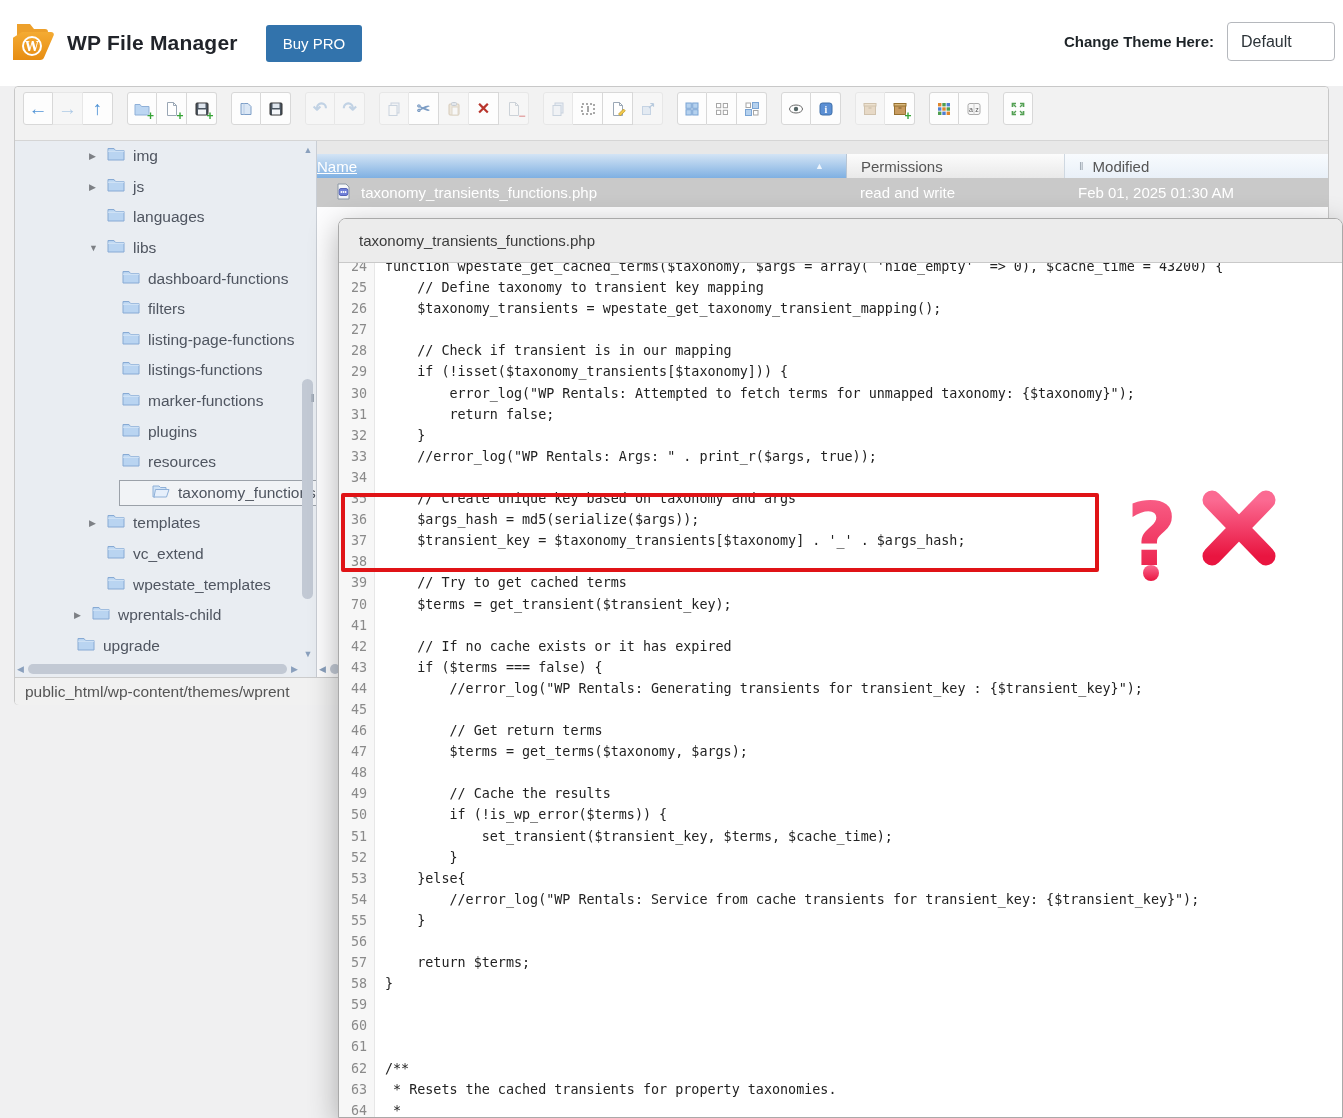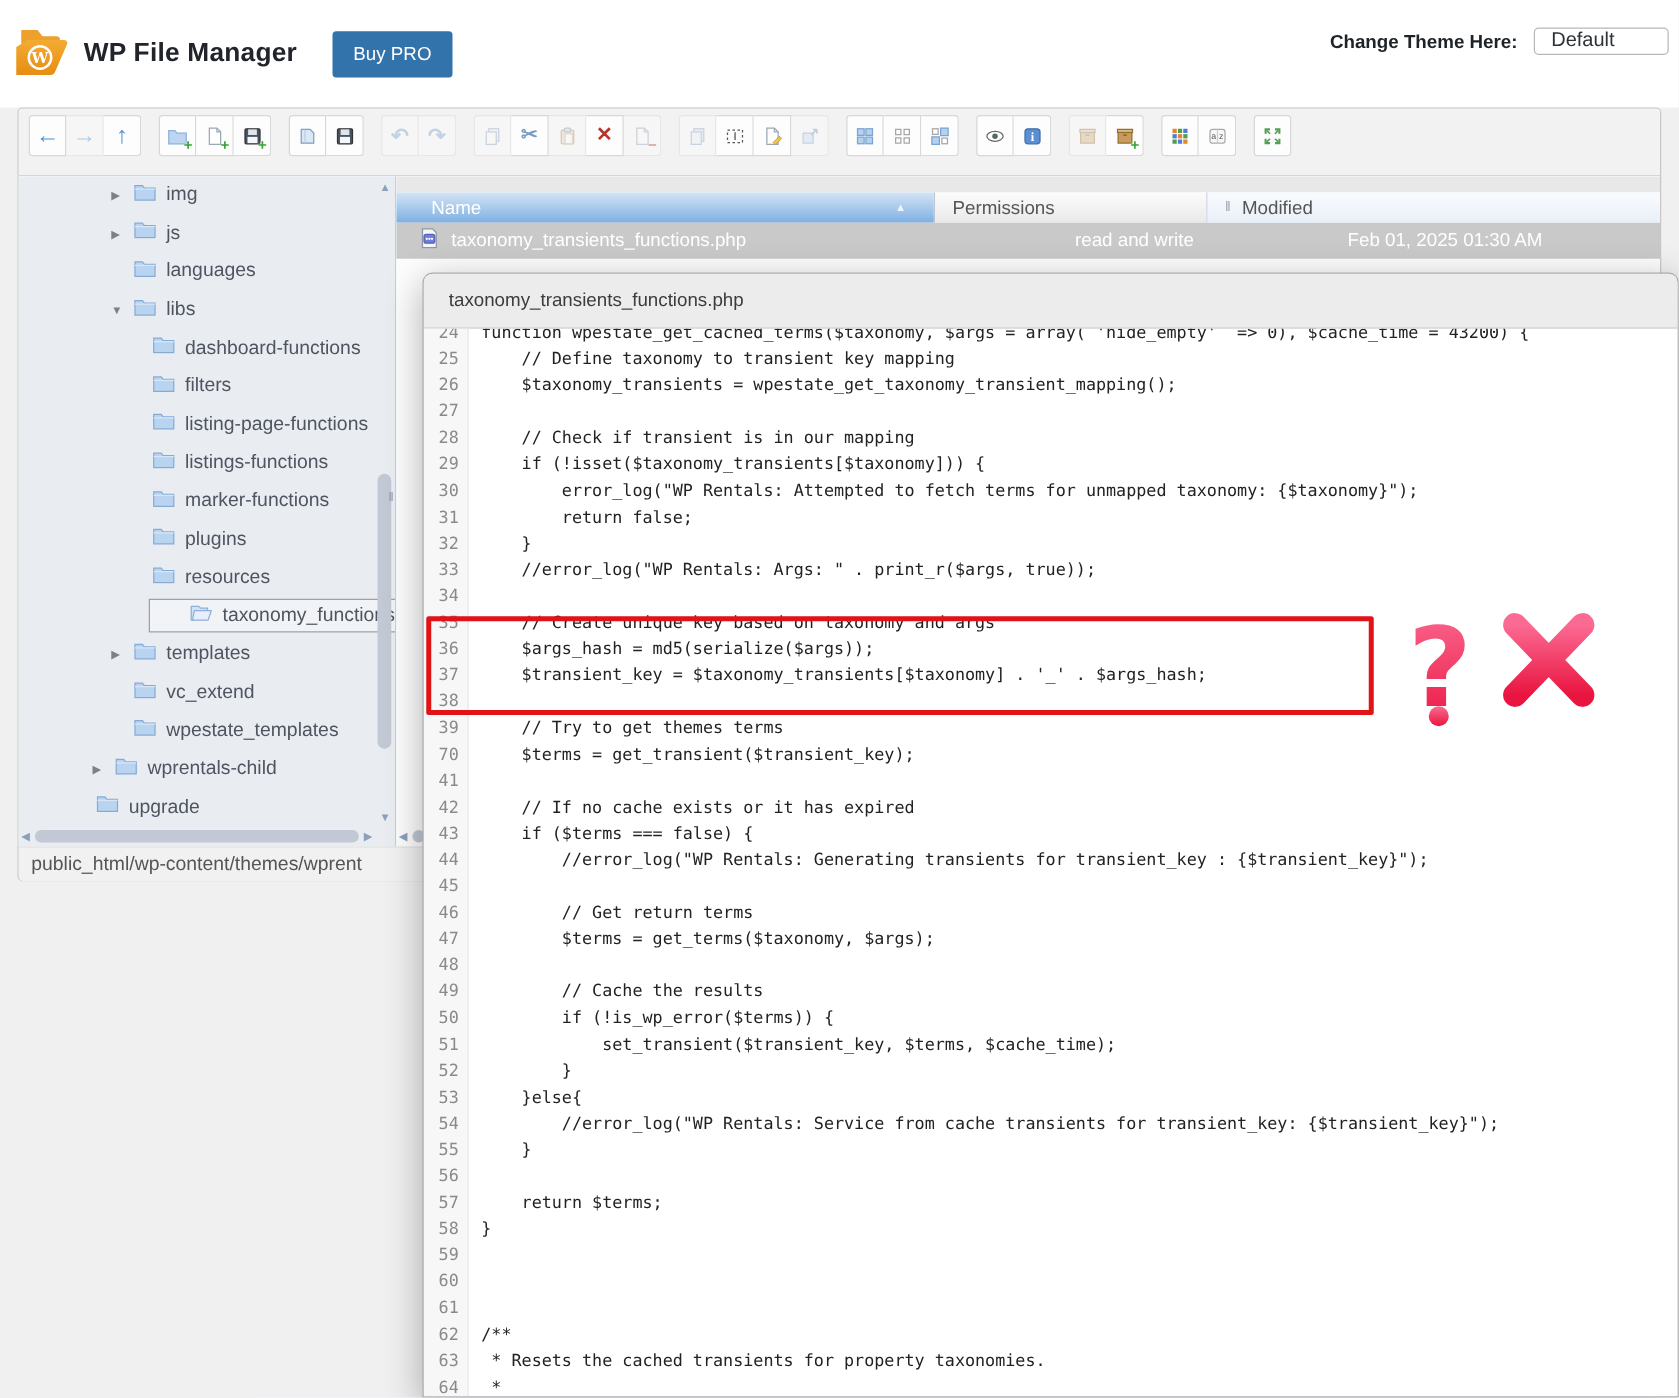--- a/index.html
+++ b/index.html
@@ -9,21 +9,21 @@
 
   
   .top-header { position:absolute; left:0; top:0; width:100%; height:86px; background:#fff;
                 display:flex; align-items:center; }
   .logo { margin-left:13px; }
   .app-title { font-size:21px; font-weight:bold; color:#21242a; margin-left:12px; letter-spacing:.2px; }
   .buy-pro { margin-left:28px; background:#3273ac; color:#fff; border:none; border-radius:3px;
              font-size:15px; padding:10px 17px; font-family:inherit; cursor:pointer; }
   .theme-area { position:absolute; right:8px; top:22px; display:flex; align-items:center; }
   .theme-label { font-size:15px; font-weight:600; color:#1d2327; margin-right:13px; }
-  .theme-select { width:108px; height:22px; background:#fff; border:1px solid #b5b8bd; border-radius:4px;
+  .theme-select { width:108px; height:39px; background:#fff; border:1px solid #b5b8bd; border-radius:4px;
                   font-size:16px; color:#2c3338; display:flex; align-items:center; padding-left:13px; }
 
   
   .fm { position:absolute; left:14px; top:86px; width:1315px; height:619px;
         border:1px solid #c8c8c8; border-radius:4px; background:#fff; }
   .fm-toolbar { height:54px; background:#f2f2f2; border-bottom:1px solid #d5d5d5;
                 border-radius:4px 4px 0 0; display:flex; align-items:flex-start;
                 padding:5px 8px; gap:14px; }
   .tb-group { display:flex; }
   .tb-btn { width:30px; height:33px; background:#fdfdfd; border:1px solid #d8d8d8;
@@ -54,22 +54,22 @@
   .vthumb { position:absolute; left:1px; top:236px; width:11px; height:220px; background:#c2c9d4;
             border-radius:6px; cursor:pointer; }
   .tree-hscroll { position:absolute; left:2px; right:18px; bottom:1px; height:14px; display:flex; align-items:center; }
   .hthumb { height:10px; background:#c2c9d4; border-radius:5px; flex:1; margin:0 4px; cursor:pointer; }
   .panel-grip { position:absolute; right:1px; top:252px; font-size:10px; color:#8a95a3; }
 
   
   .work-area { position:relative; flex:1; background:#fdfdfe; overflow:hidden; }
   .cwd-strip { height:13px; background:#e8e8e8; }
   .cwd-header { display:flex; height:24px; font-size:15px; }
-  .col-name { width:430px; background:linear-gradient(#d3e4f5,#7fb0e2); color:#fff;
-              display:flex; align-items:center; padding-left:28px; position:relative; cursor:pointer; }
+  .col-name { width:529px; background:linear-gradient(#d3e4f5,#7fb0e2); color:#fff;
+              display:flex; align-items:center; padding-left:0; position:relative; cursor:pointer;text-decoration:underline; }
   .sort-arrow { position:absolute; right:22px; font-size:9px; color:#eef5fc; }
   .col-perms { width:218px; background:linear-gradient(#fcfcfc,#e9e9e9); color:#555;
                display:flex; align-items:center; padding-left:14px; border-left:1px solid #b9c6d4; cursor:pointer; }
   .col-mod { flex:1; background:linear-gradient(#f8fbfe,#e9f0f8); color:#555;
              display:flex; align-items:center; padding-left:14px; border-left:1px solid #cfd8e1; cursor:pointer; }
   .col-grip { margin-right:9px; color:#98a2ad; font-size:11px; }
   .file-row { display:flex; height:29px; background:#c9c9c9; color:#fff; font-size:15px; align-items:center; cursor:pointer; }
   .fr-name { width:529px; display:flex; align-items:center; gap:10px; padding-left:19px; }
   .fr-perms { width:218px; padding-left:14px; }
   .fr-mod { flex:1; padding-left:14px; }
@@ -692,21 +692,21 @@
           <div class="code-row">
             <span class="ln">37</span>
             <span class="ct">    $transient_key = $taxonomy_transients[$taxonomy] . '_' . $args_hash;</span>
           </div>
           <div class="code-row">
             <span class="ln">38</span>
             <span class="ct"></span>
           </div>
           <div class="code-row">
             <span class="ln">39</span>
-            <span class="ct">    // Try to get themes terms</span>
+            <span class="ct">    // Try to get cached terms</span>
           </div>
           <div class="code-row">
             <span class="ln">70</span>
             <span class="ct">    $terms = get_transient($transient_key);</span>
           </div>
           <div class="code-row">
             <span class="ln">41</span>
             <span class="ct"></span>
           </div>
           <div class="code-row">

